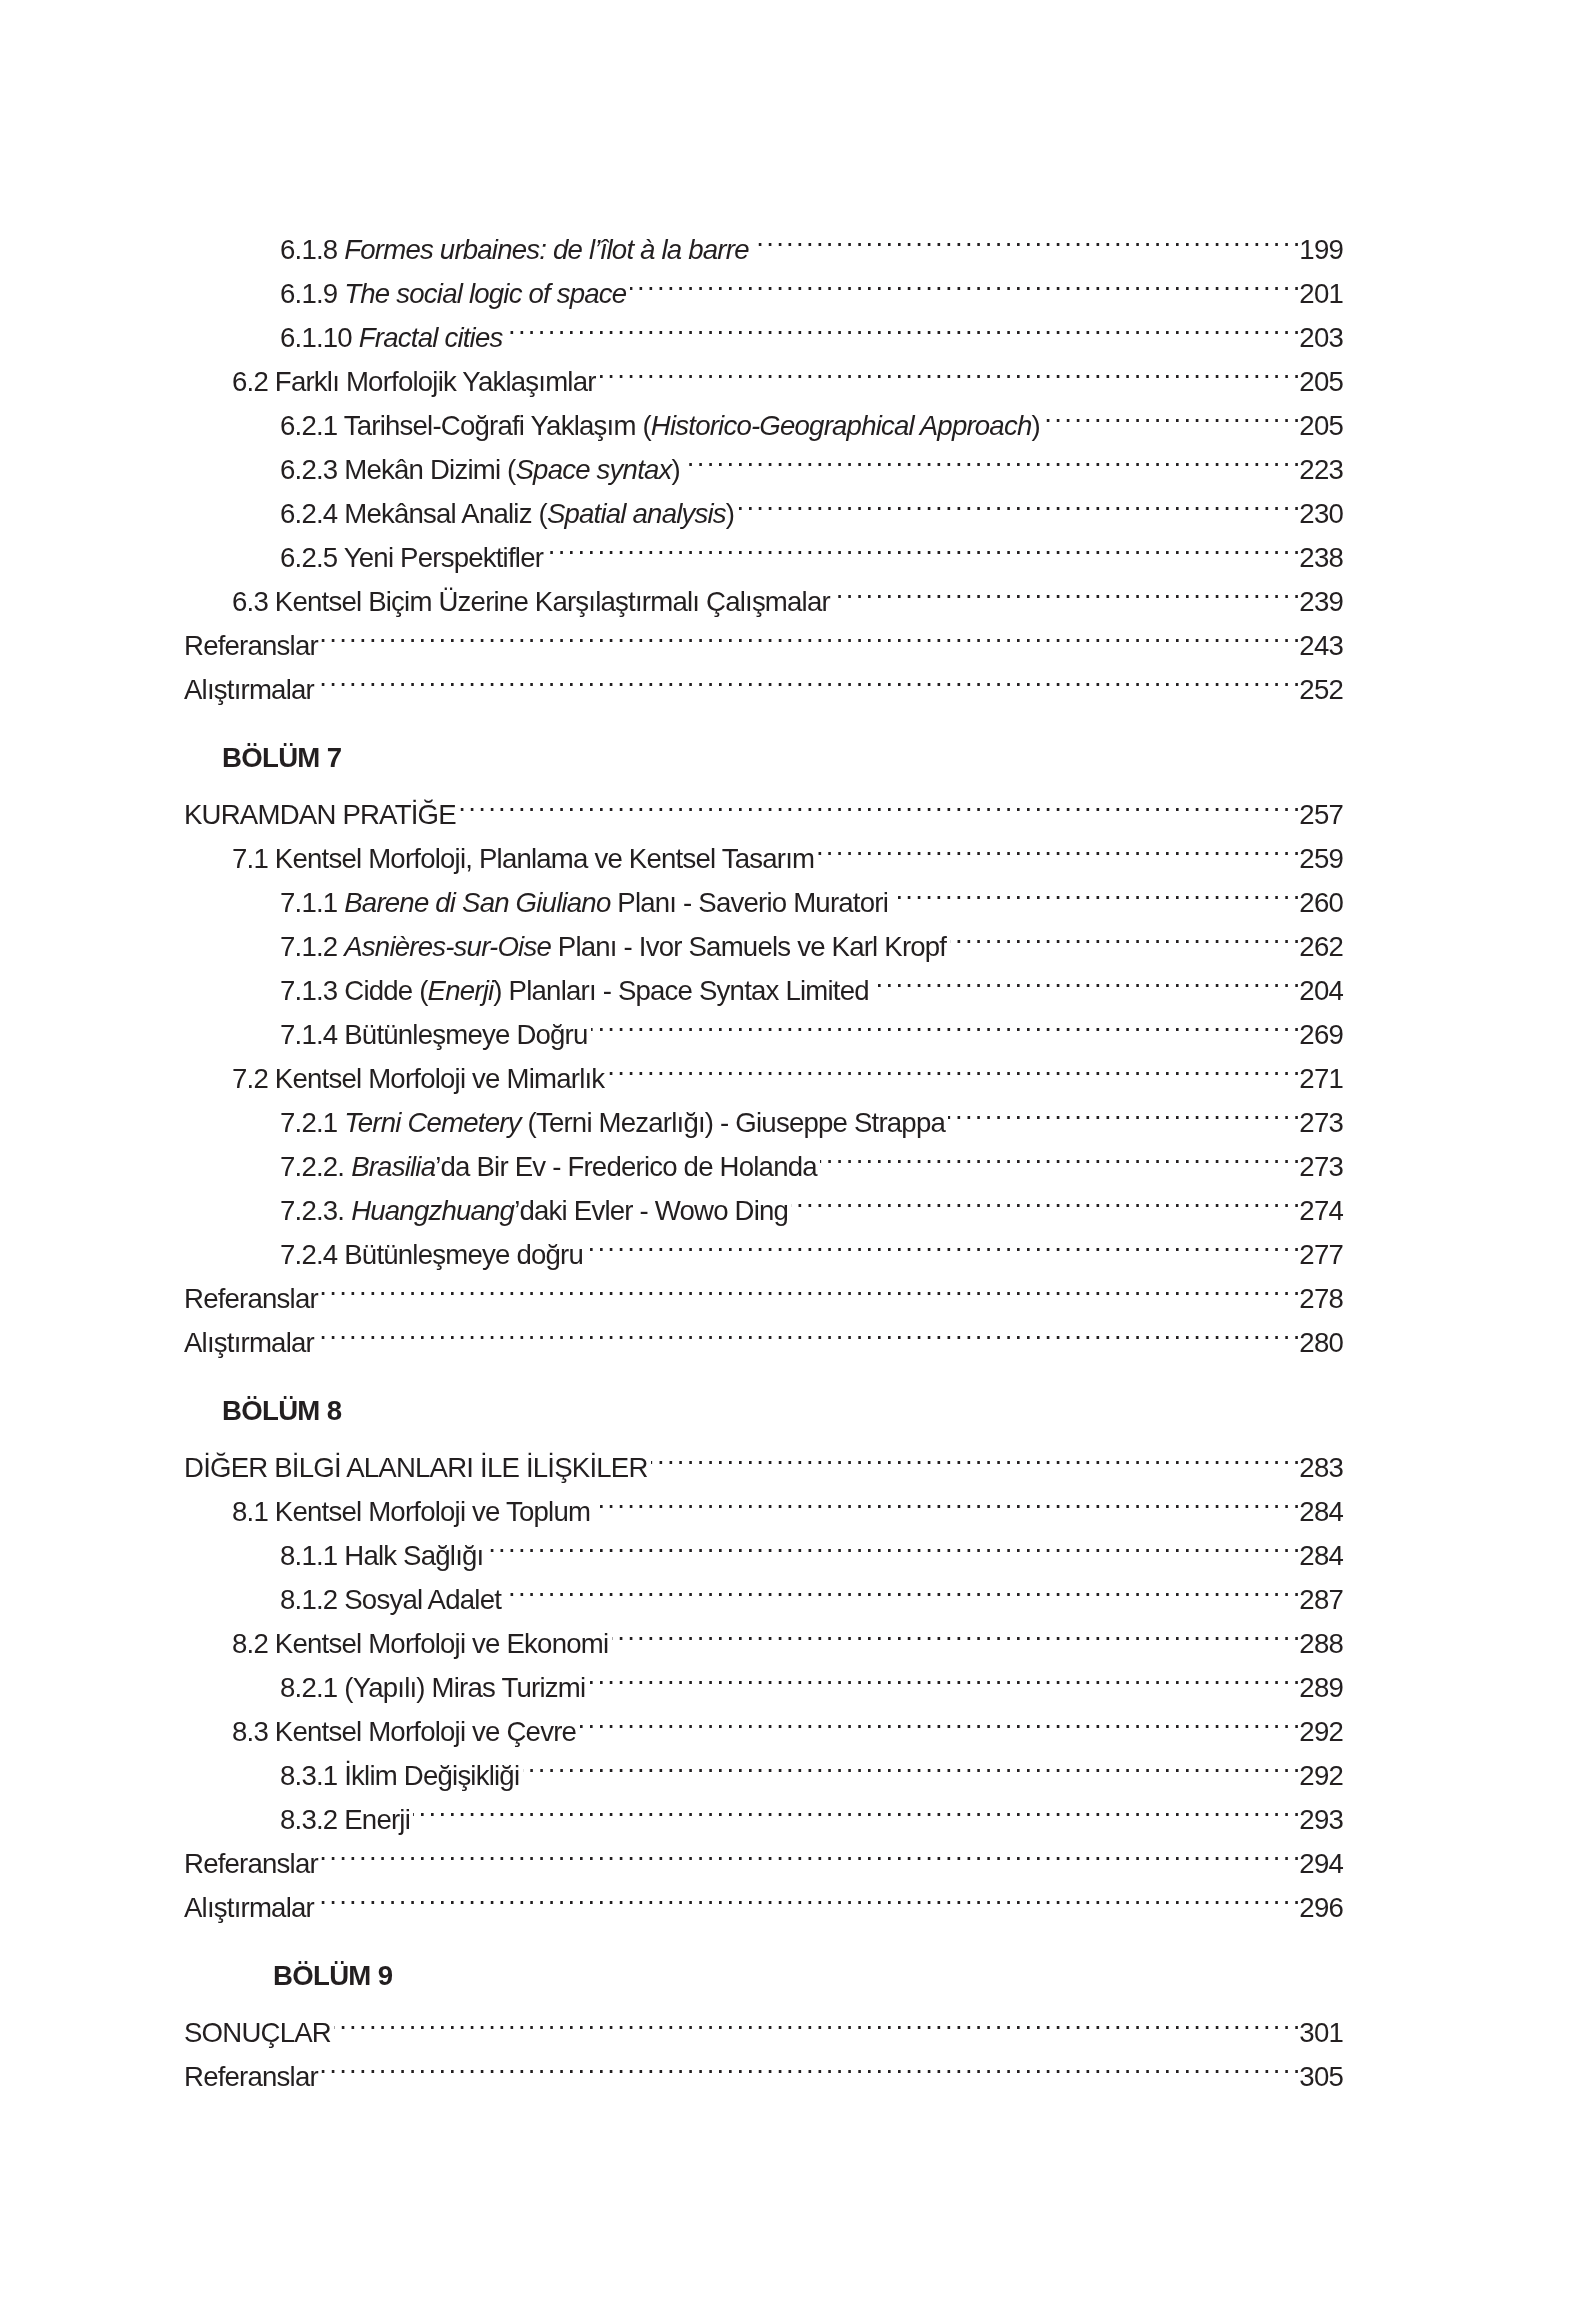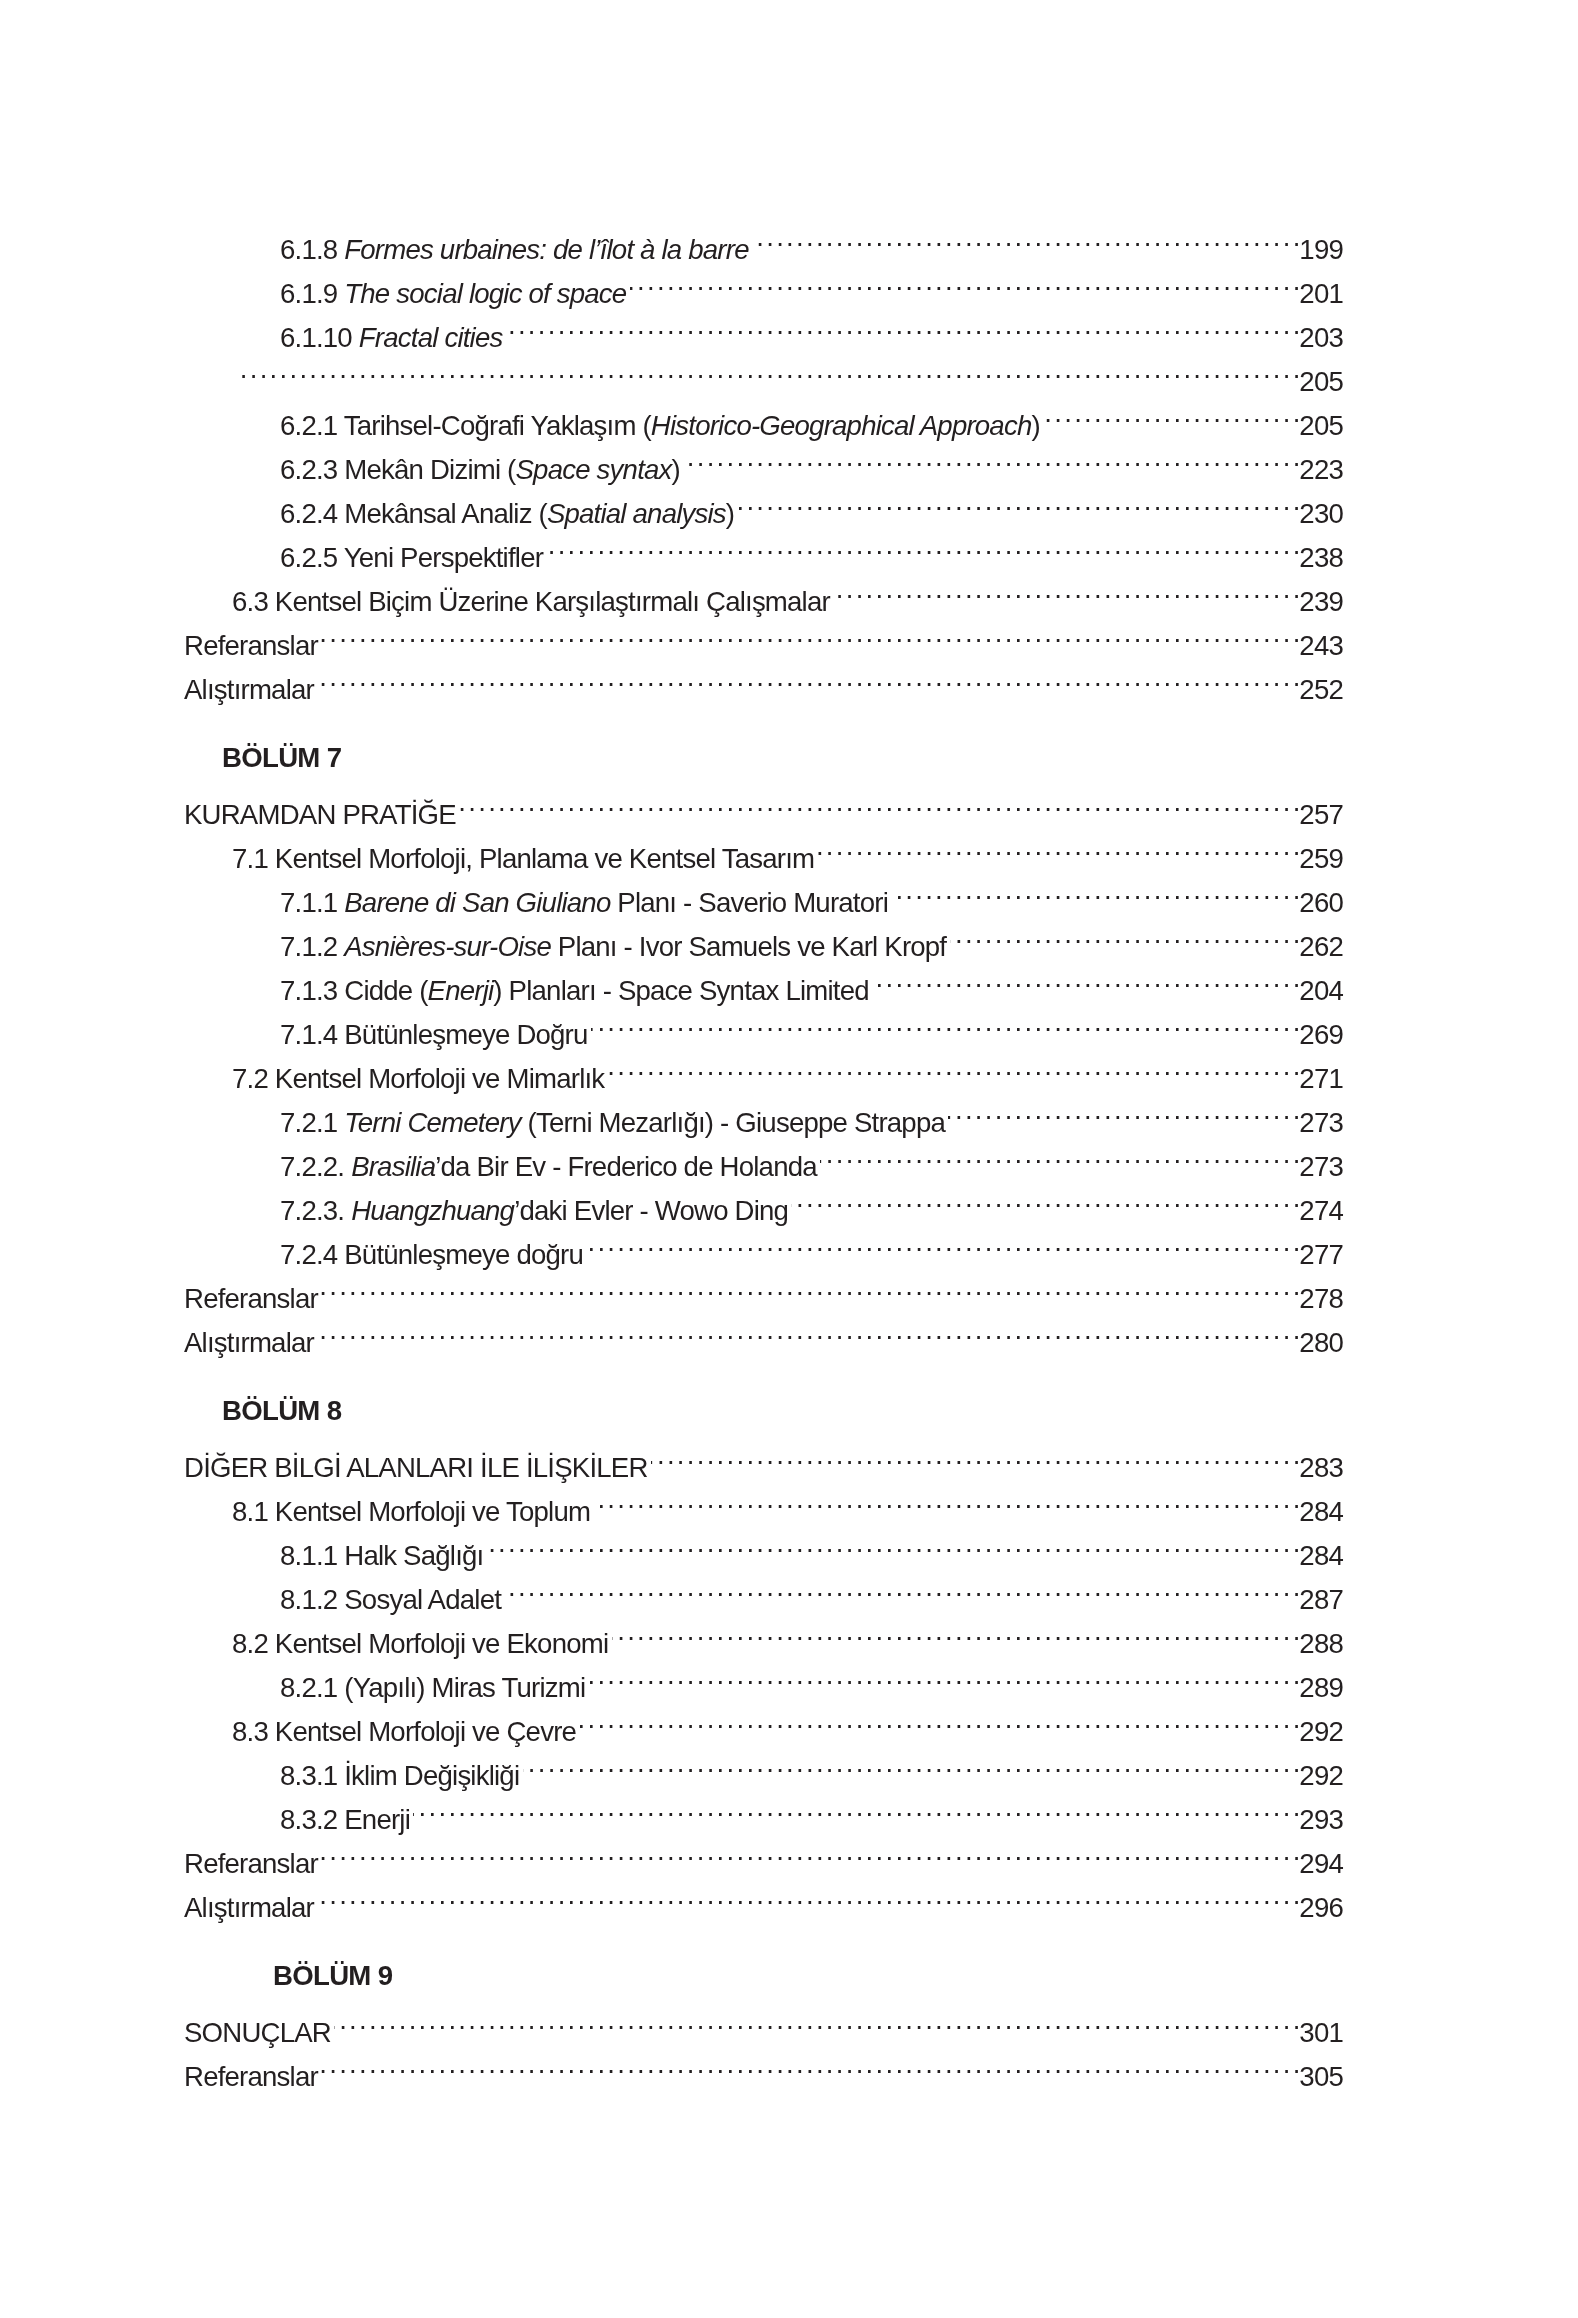--- a/index.html
+++ b/index.html
@@ -39,20 +39,21 @@
         <span class="toc-title"><span>6.1.9</span> <i>The social logic of space</i></span>
         <span class="toc-leader"></span>
         <span class="toc-page">201</span>
       </div>
       <div class="toc-line l2">
         <span class="toc-title"><span>6.1.10</span> <i>Fractal cities</i></span>
         <span class="toc-leader"></span>
         <span class="toc-page">203</span>
       </div>
       <div class="toc-line l1">
+        <span class="toc-title"><span>6.2</span> <span>Farklı Morfolojik Yaklaşımlar</span></span>
         <span class="toc-leader"></span>
         <span class="toc-page">205</span>
       </div>
       <div class="toc-line l2">
         <span class="toc-title"><span>6.2.1</span> <span>Tarihsel-Coğrafi Yaklaşım (</span><i>Historico-Geographical Approach</i><span>)</span></span>
         <span class="toc-leader"></span>
         <span class="toc-page">205</span>
       </div>
       <div class="toc-line l2">
         <span class="toc-title"><span>6.2.3</span> <span>Mekân Dizimi (</span><i>Space syntax</i><span>)</span></span>

